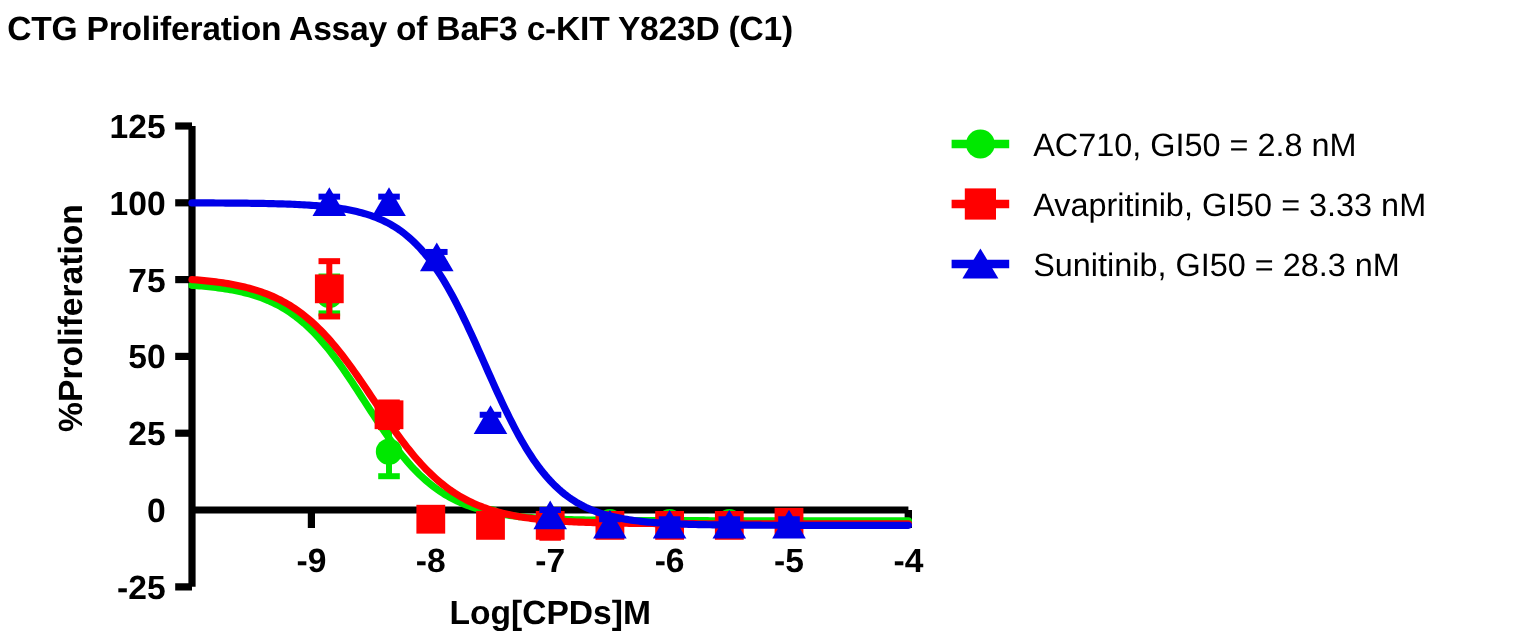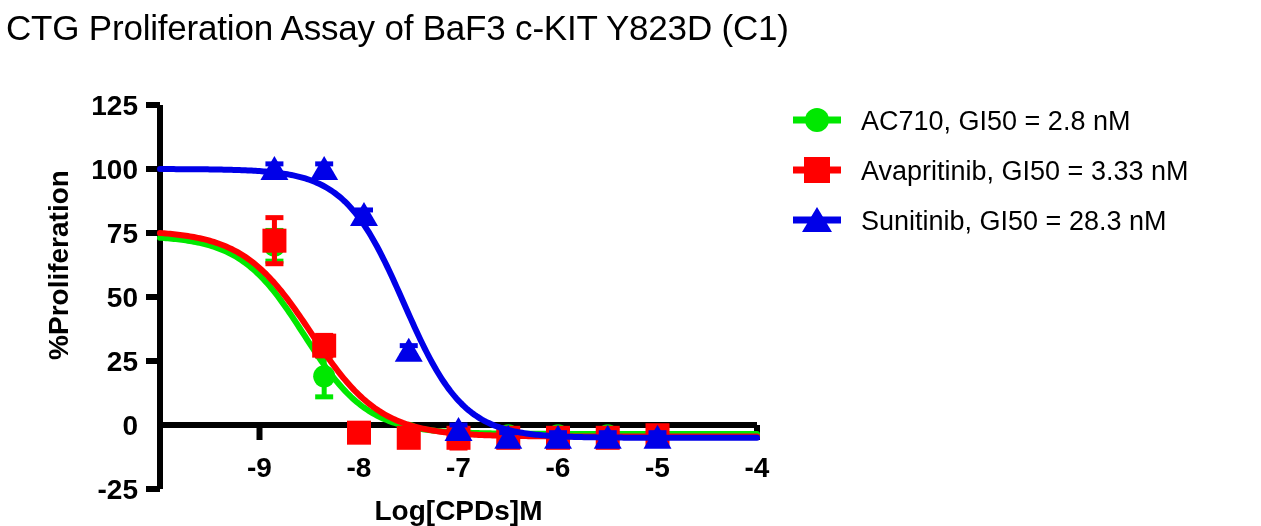--- a/index.html
+++ b/index.html
@@ -1,19 +1,19 @@
 <!DOCTYPE html>
 <html><head>
 <meta charset="utf-8">
 <style>
   html,body{margin:0;padding:0;background:#ffffff;}
   body{width:1261px;height:526px;position:relative;overflow:hidden;
        font-family:"Liberation Sans",sans-serif;color:#000;}
   #chart-root{position:absolute;inset:0;}
-  .title{position:absolute;left:6px;top:8px;font-size:35px;font-weight:normal;
+  .title{position:absolute;left:6px;top:8px;font-size:28px;font-weight:bold;
          letter-spacing:-0.2px;white-space:nowrap;}
   svg{position:absolute;left:0;top:0;}
   .tick-label{font-family:"Liberation Sans",sans-serif;font-size:28px;font-weight:bold;}
   .axis-title{font-family:"Liberation Sans",sans-serif;font-size:28px;font-weight:bold;}
   .legend-text{font-family:"Liberation Sans",sans-serif;font-size:27px;}
 </style>
 </head>
 <body>
 
 <div id="chart-root">

